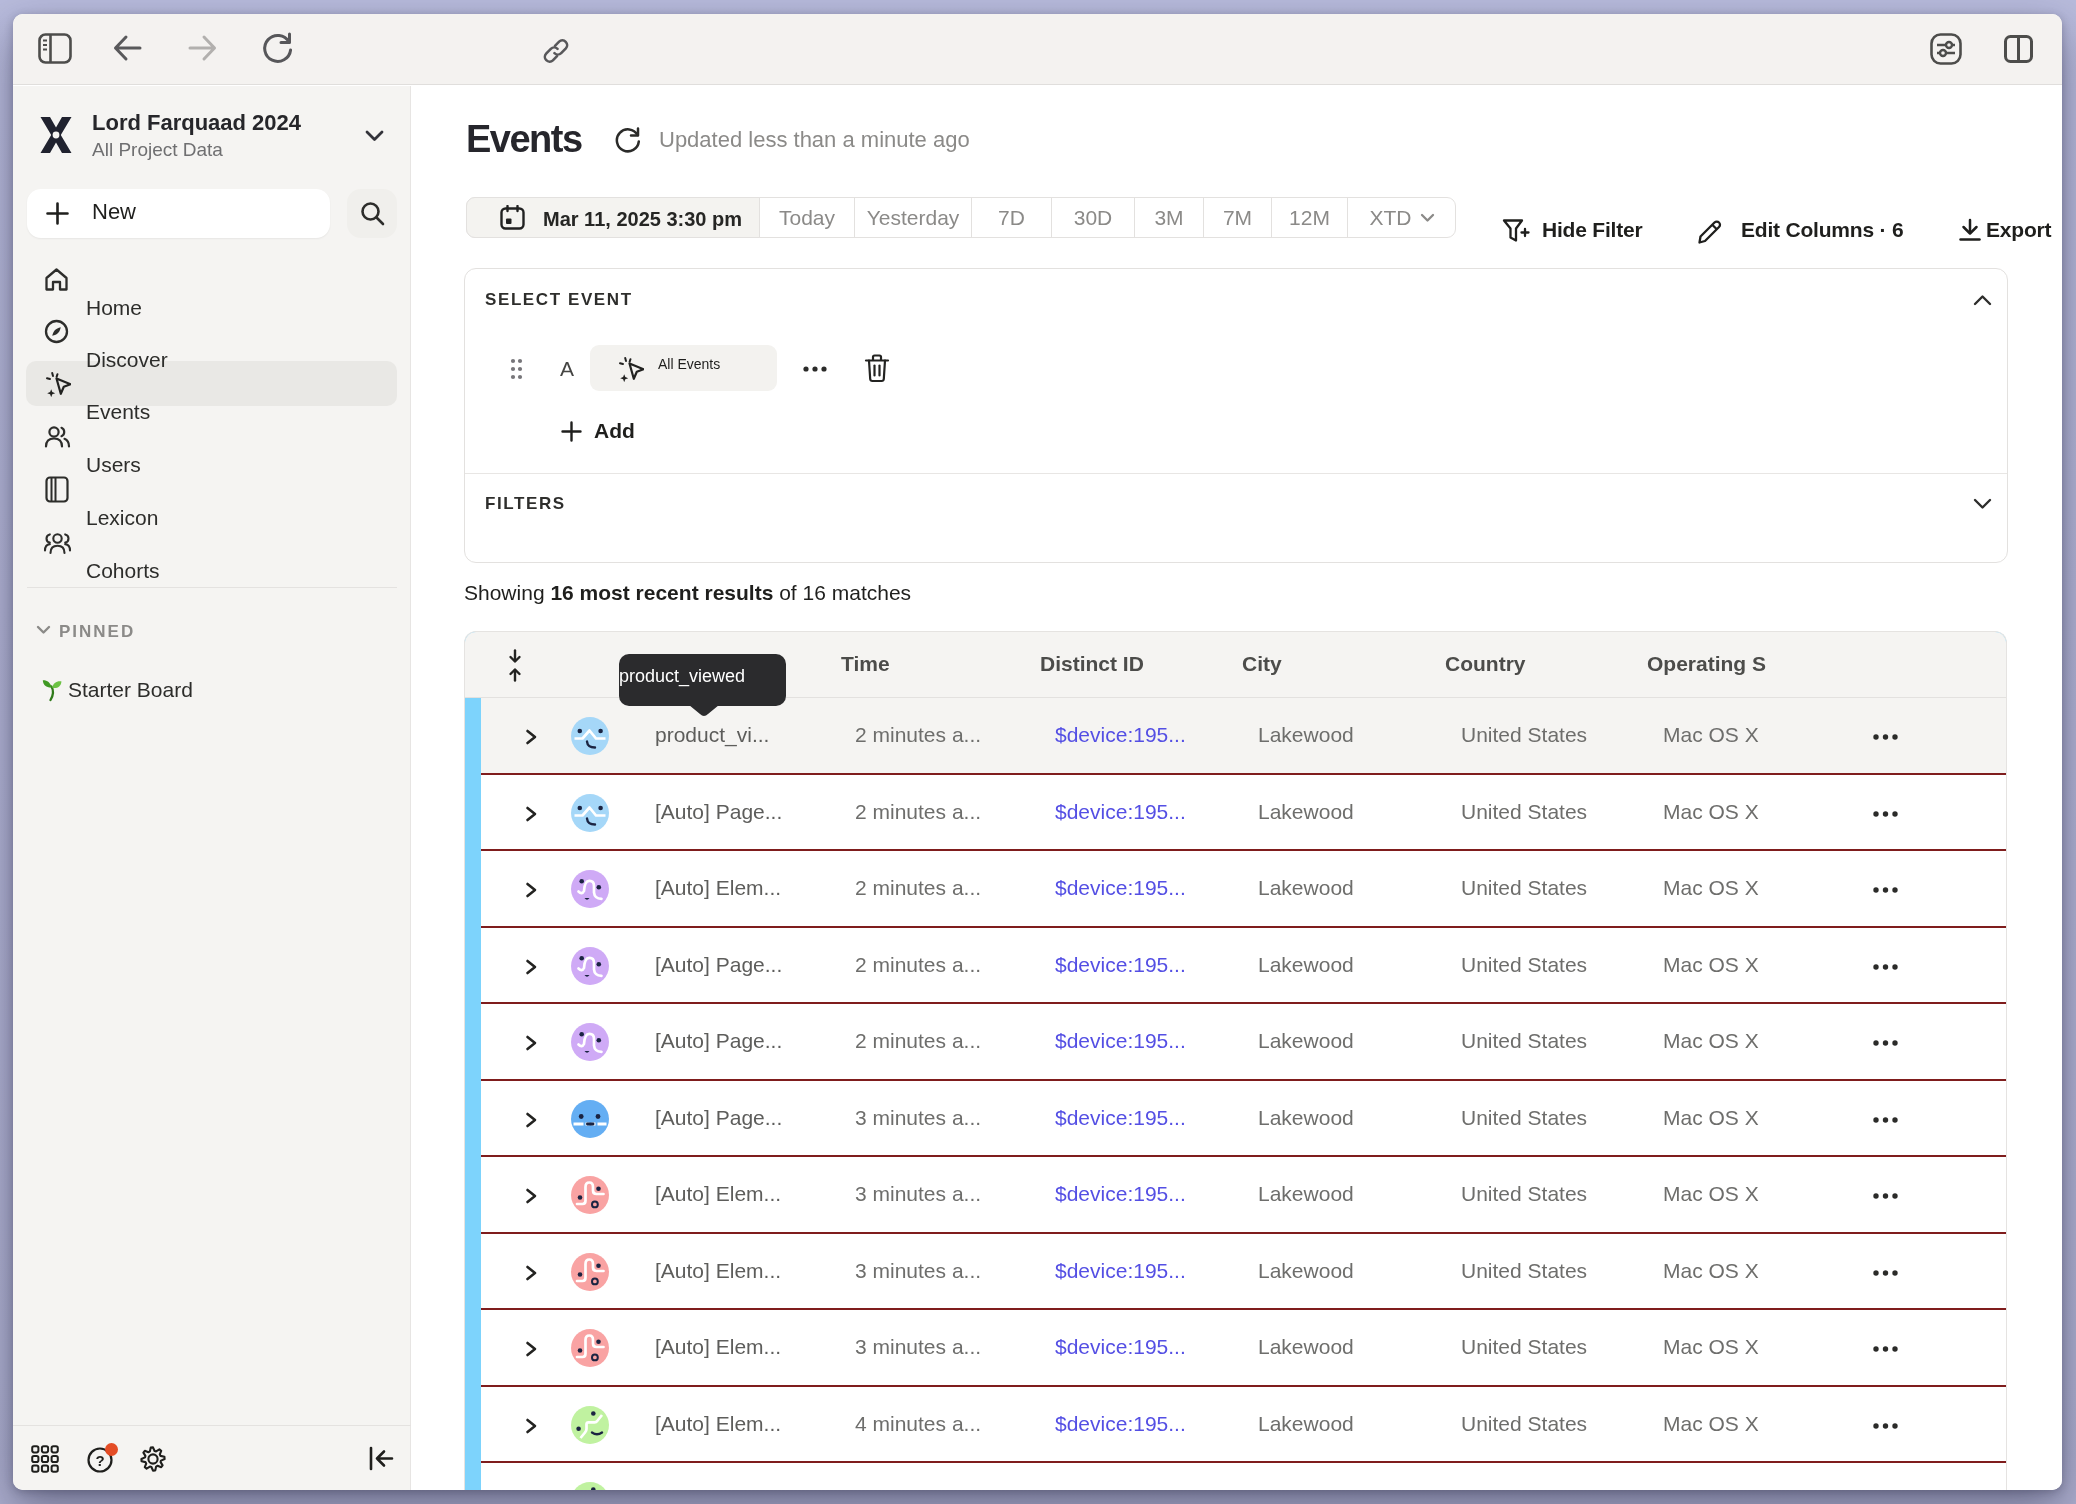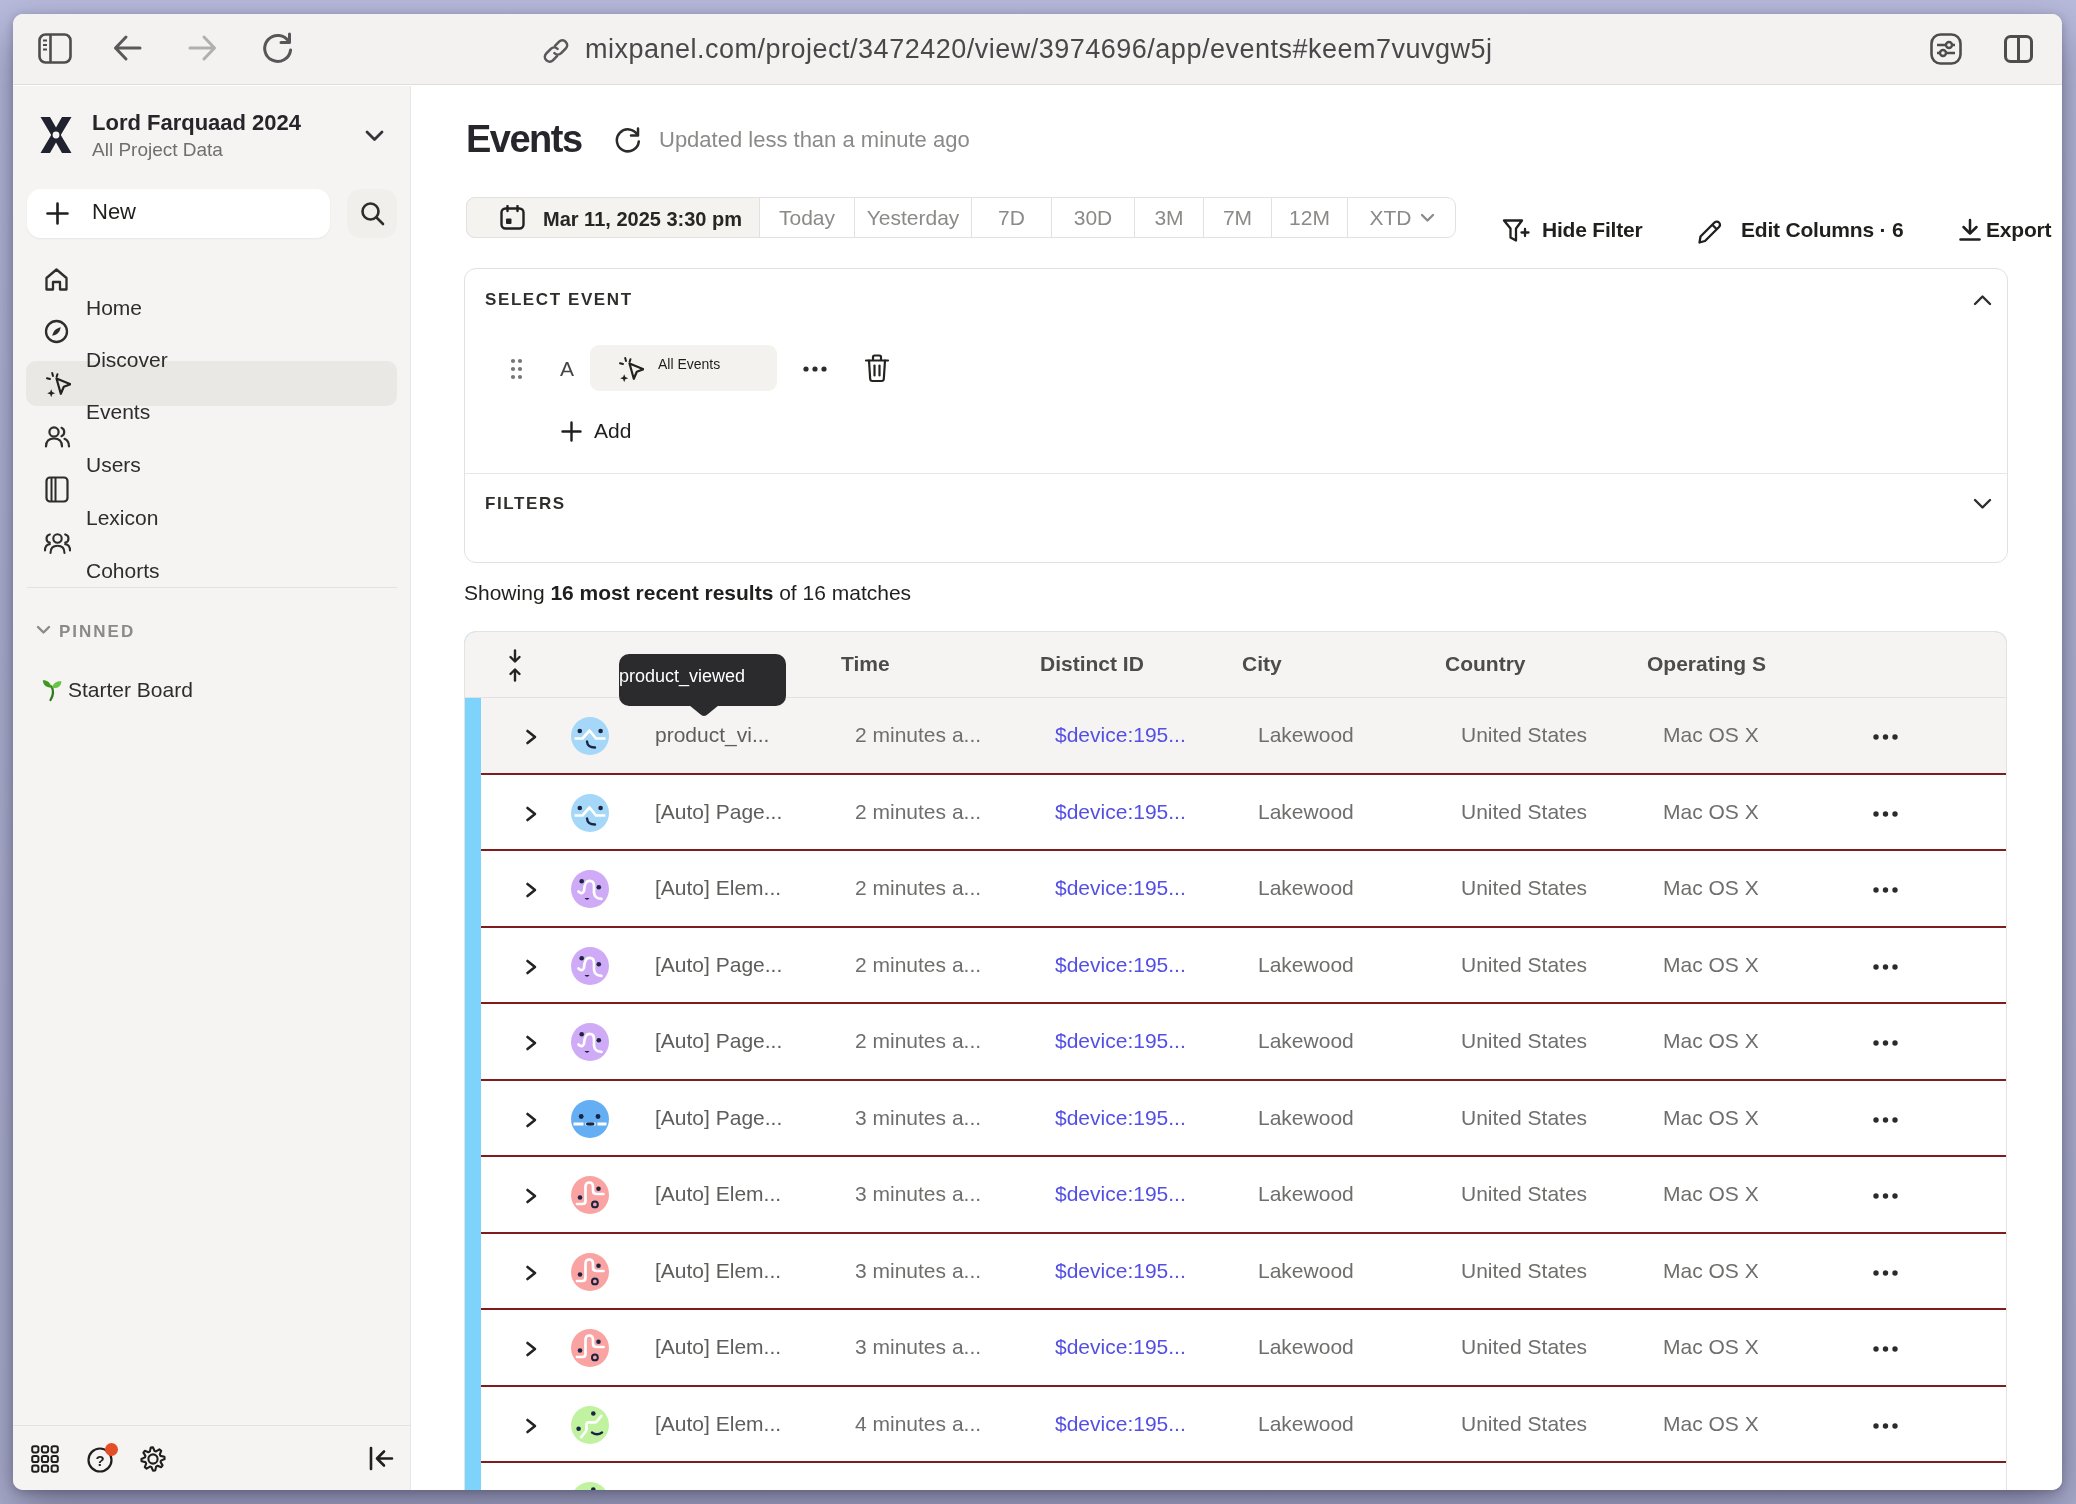--- a/index.html
+++ b/index.html
@@ -65,21 +65,20 @@
       <path d="M27 10 A 13 13 0 1 0 28.6 18" fill="none" stroke="#57575a" stroke-width="3" stroke-linecap="round"></path>
       <path d="M27.5 2 L27.5 10.5 L19 10.5" fill="none" stroke="#57575a" stroke-width="3" stroke-linecap="round" stroke-linejoin="round"></path>
     </svg>
 
     <svg class="abs" style="left:529px;top:23px" width="28" height="28" viewBox="0 0 27 27">
       <g fill="none" stroke="#58585a" stroke-width="2.5" stroke-linecap="round">
         <path d="M12.5 8.5 L16.5 4.5 a 4.6 4.6 0 0 1 6.5 6.5 L 18.5 15.5 a 4.6 4.6 0 0 1 -6.5 0"></path>
         <path d="M14.5 18.5 L10.5 22.5 a 4.6 4.6 0 0 1 -6.5 -6.5 L 8.5 11.5 a 4.6 4.6 0 0 1 6.5 0"></path>
       </g>
     </svg>
-    <div class="url">mixpanel.com/project/3472420/view/3974696/app/events#keem7vuvgw5j</div>
 
     <svg class="abs" style="left:1917px;top:19px" width="32" height="32" viewBox="0 0 32 32">
       <rect x="1.5" y="1.5" width="29" height="29" rx="9" fill="none" stroke="#4d4d4b" stroke-width="2.6"></rect>
       <line x1="7" y1="12" x2="25" y2="12" stroke="#4d4d4b" stroke-width="2.4"></line>
       <circle cx="19" cy="12" r="3" fill="#f4f2f0" stroke="#4d4d4b" stroke-width="2.4"></circle>
       <line x1="7" y1="20" x2="25" y2="20" stroke="#4d4d4b" stroke-width="2.4"></line>
       <circle cx="13" cy="20" r="3" fill="#f4f2f0" stroke="#4d4d4b" stroke-width="2.4"></circle>
     </svg>
 
     <svg class="abs" style="left:1991px;top:21px" width="29" height="28" viewBox="0 0 29 28">
@@ -290,21 +289,21 @@
       <line x1="2" y1="6.5" x2="24" y2="6.5"></line>
       <path d="M9 6 V3 a1.5 1.5 0 0 1 1.5-1.5 h5 A1.5 1.5 0 0 1 17 3 V6"></path>
       <path d="M5 6.5 L6.2 25 a2.2 2.2 0 0 0 2.2 2 h9.2 a2.2 2.2 0 0 0 2.2-2 L21 6.5"></path>
       <line x1="10.5" y1="11.5" x2="10.5" y2="21.5"></line>
       <line x1="15.5" y1="11.5" x2="15.5" y2="21.5"></line>
     </g>
   </svg>
   <svg class="abs" style="left:548px;top:407px" width="21" height="21" viewBox="0 0 21 21">
     <path d="M10.5 1.5 V19.5 M1.5 10.5 H19.5" stroke="#1f1f1d" stroke-width="2.4" stroke-linecap="round"></path>
   </svg>
-  <div class="abs" style="left:581px;top:405px;font-size:21px;font-weight:400;color:#1f1f1d">Add</div>
+  <div class="abs" style="left:581px;top:405px;font-size:21px;font-weight:700;color:#1f1f1d">Add</div>
   <div class="abs" style="left:452px;top:459px;width:1542px;height:1px;background:#e8e6e4"></div>
   <div class="abs" style="left:472px;top:480px;font-size:17px;font-weight:700;letter-spacing:1.6px;color:#2e2e2c">FILTERS</div>
   <svg class="abs" style="left:1960px;top:484px" width="19" height="12" viewBox="0 0 19 12">
     <path d="M2 2 L9.5 9.5 L17 2" fill="none" stroke="#2e2e2c" stroke-width="2.4" stroke-linecap="round" stroke-linejoin="round"></path>
   </svg>
 
   <div class="abs" style="left:451px;top:567px;font-size:21px;color:#1f1f1d">Showing <b>16 most recent results</b> of 16 matches</div>
 
   <div class="abs" style="left:451px;top:617px;width:1543px;height:859px;border:1px solid #e5e3e1;border-bottom:none;border-radius:12px 12px 0 0;background:#7dd3fc;overflow:hidden">
     <div class="abs" style="left:0;top:0;width:100%;height:66px;background:#f5f4f2;border-bottom:1px solid #e3e1df"></div>

